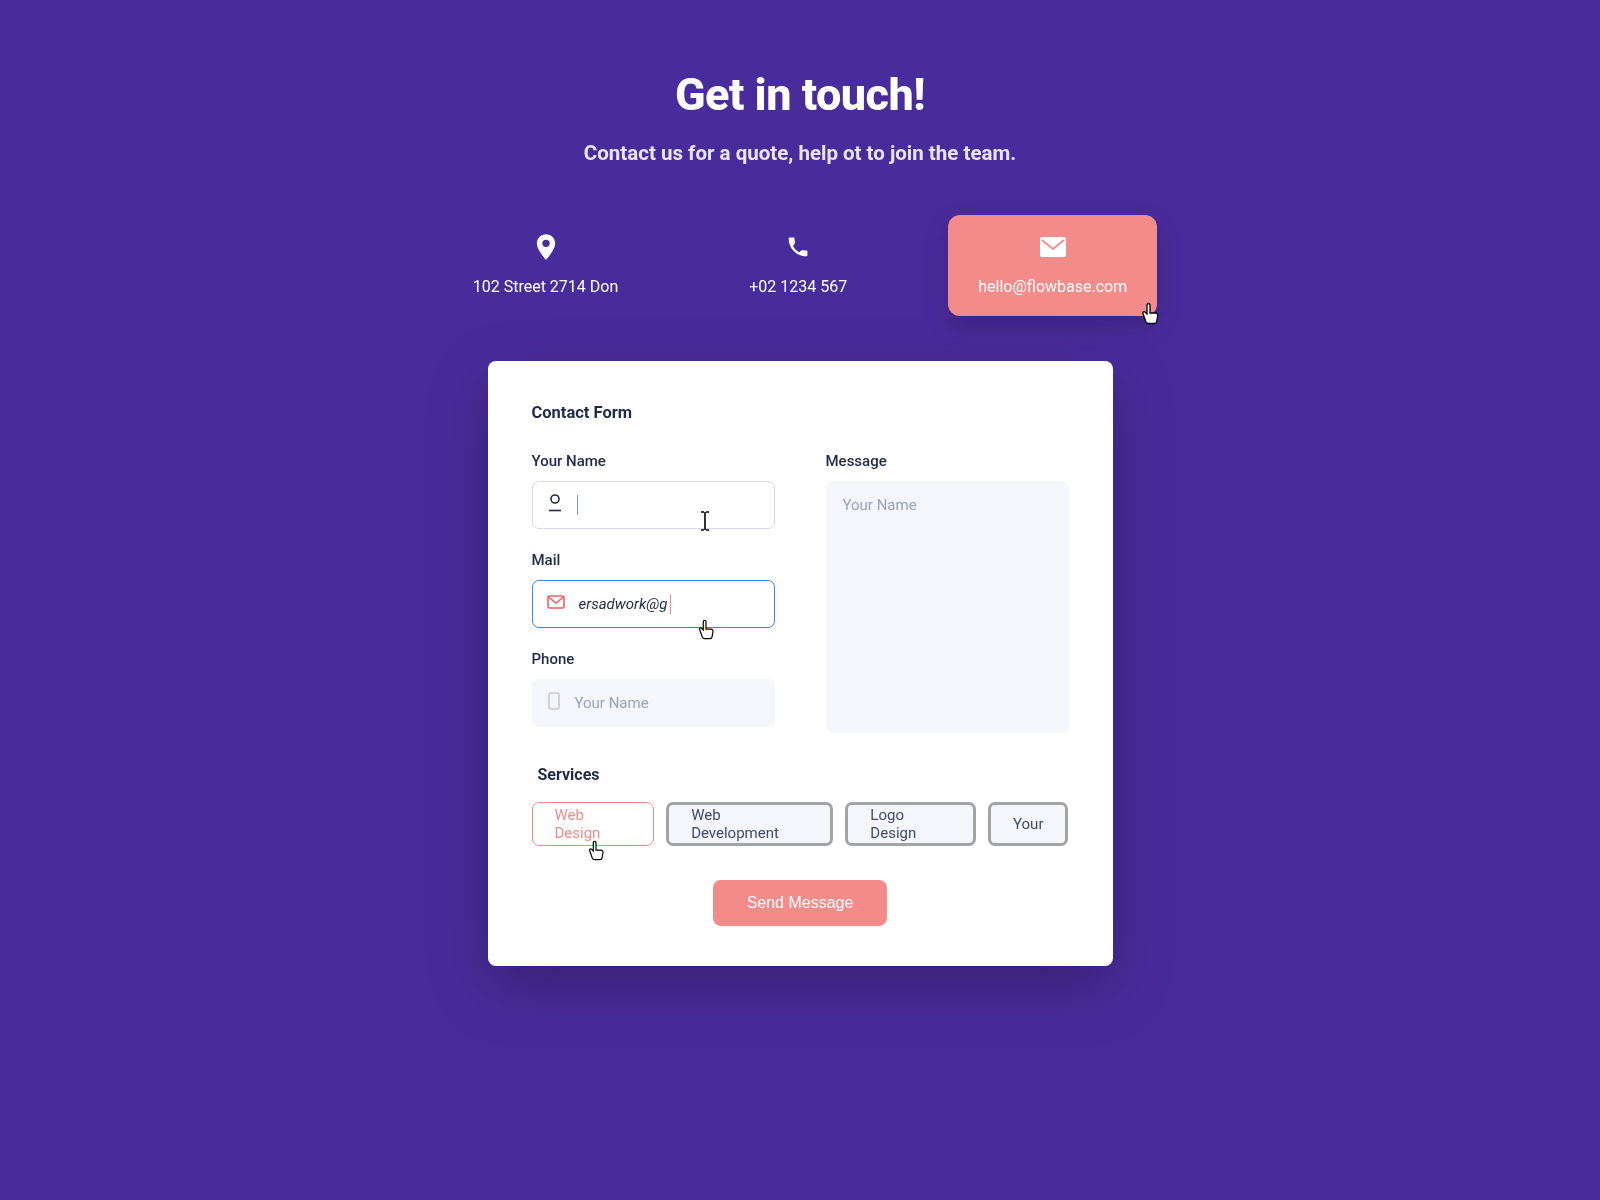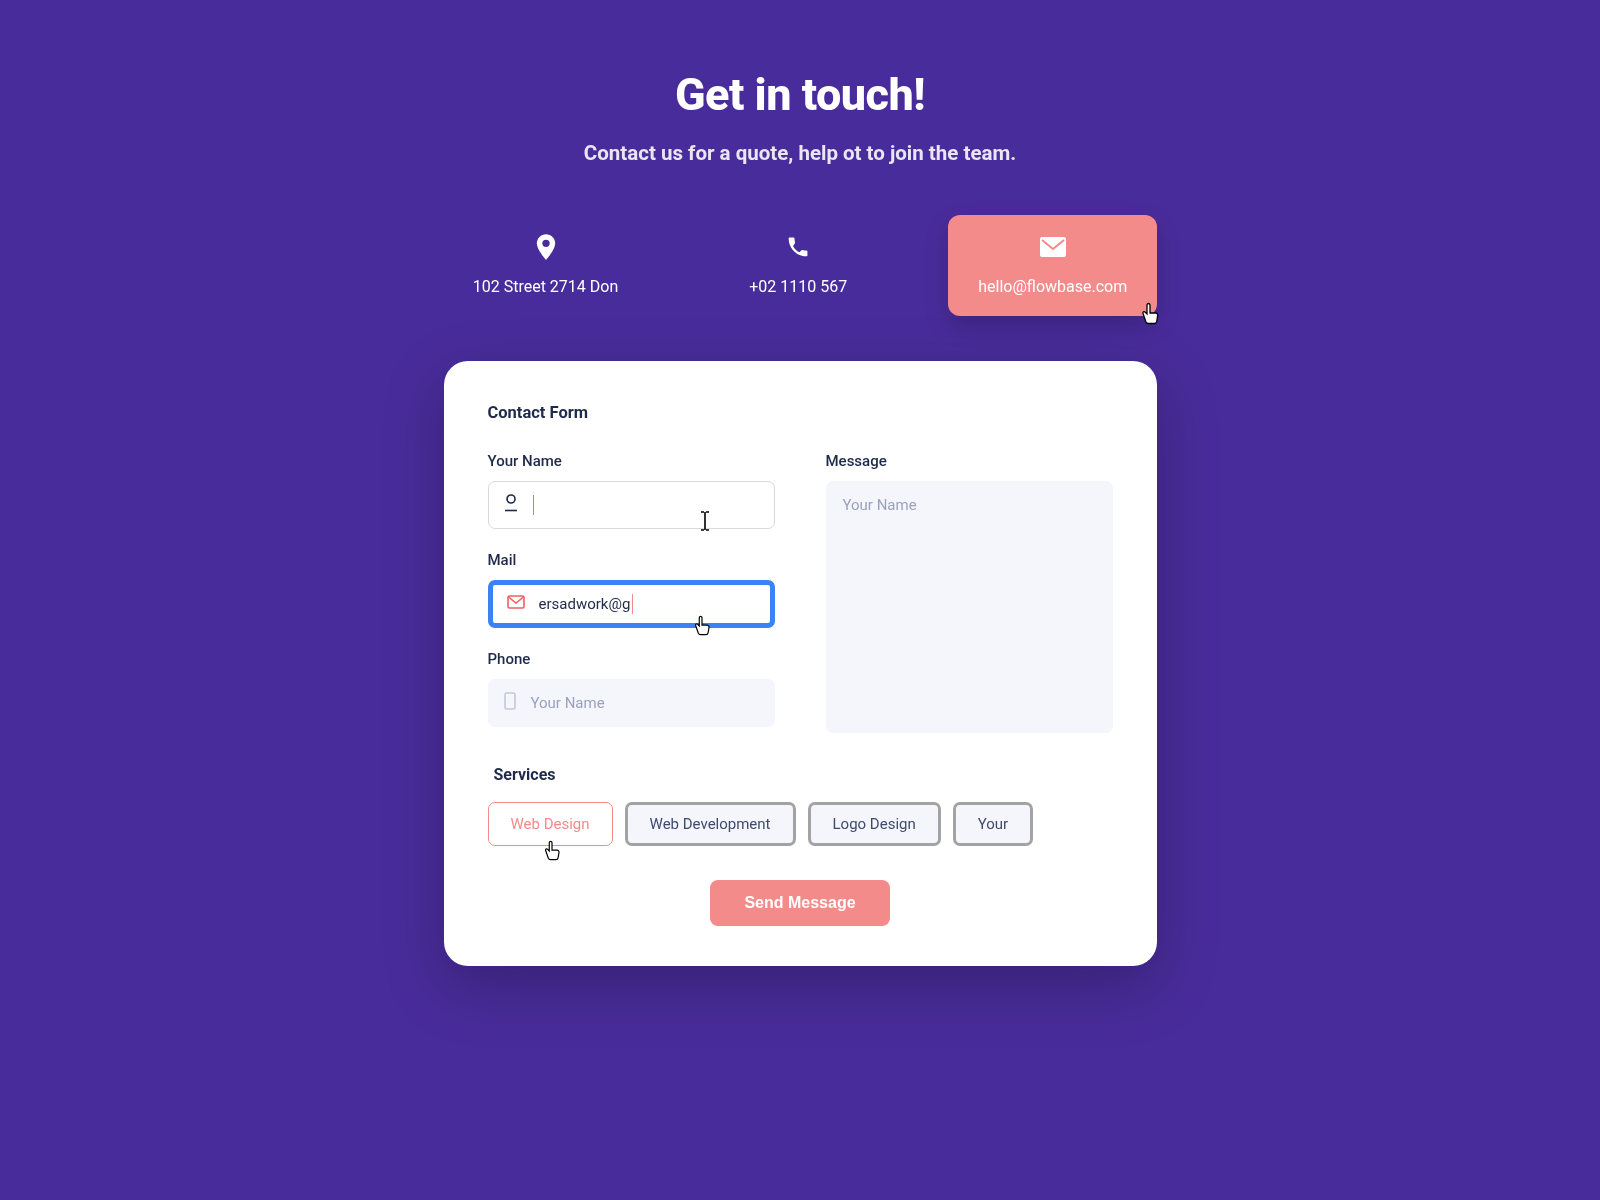--- a/index.html
+++ b/index.html
@@ -48,23 +48,23 @@
   .info-item.highlighted {
     background: #f38b8b;
     box-shadow: 0 10px 25px rgba(0,0,0,0.18);
   }
   .info-item .ic { height: 28px; display:flex; align-items:center; justify-content:center; }
   .info-item .txt { margin-top: 16px; font-size: 16px; }
   .info-item.highlighted .txt { font-size: 16px; }
 
   .card {
     background: #fff;
-    width: 713px;
+    width: 625px;
     margin: 45px auto 0 auto;
-    border-radius: 24px;
+    border-radius: 8px;
     padding: 42px 44px 40px 44px;
     box-shadow: 0 20px 60px rgba(0,0,0,0.25);
   }
   .card-title {
     color: #1f2a4b;
     font-weight: 700;
     font-size: 16.5px;
     margin-bottom: 30px;
   }
   .form-grid {
@@ -98,21 +98,22 @@
   }
   .field.active-name {
     background: #fff;
     border: 1px solid #d7d9e3;
   }
   .caret-thin {
     width: 1px; height: 20px; background:#8d93ac;
   }
   .field.active-mail {
     background: #fff;
-    border: 5px solid #3b82f6;
+    border: 1px solid #3b82f6;
+    font-style: italic;
   }
   .mail-caret {
     width: 1px; height: 20px; background:#f38b8b; margin-left:-12px;
   }
   .gap-v { height: 22px; }
   .message-box {
     background: #f5f6fb;
     border: 1px solid #f5f6fb;
     border-radius: 7px;
     height: 252px;
@@ -150,21 +151,21 @@
     border: 1px solid #f38b8b;
     color: #f38b8b;
   }
   .send-row {
     display:flex; justify-content:center; margin-top: 34px;
   }
   .send-btn {
     background: #f38b8b;
     color: #fff;
     font-size: 16px;
-    font-weight: 700;
+    font-weight: 400;
     border: none;
     border-radius: 8px;
     padding: 14px 34px;
     cursor: pointer;
   }
   .cursor-svg {
     position: absolute;
     pointer-events: none;
   }
 </style>
@@ -183,21 +184,21 @@
         </svg>
     </span>
     <span class="txt">102 Street 2714 Don</span>
   </div>
   <div class="info-item">
     <span class="ic">
       <svg width="22" height="22" viewBox="0 0 24 24" fill="white">
           <path d="M6.6 10.8c1.5 3 4 5.5 7 7l2.3-2.3c.3-.3.8-.4 1.2-.3 1.3.4 2.6.6 4 .6.7 0 1.2.5 1.2 1.2V21c0 .7-.5 1.2-1.2 1.2C10.6 22.2 1.8 13.4 1.8 2.9 1.8 2.2 2.3 1.7 3 1.7h4c.7 0 1.2.5 1.2 1.2 0 1.4.2 2.7.6 4 .1.4 0 .9-.3 1.2L6.6 10.8z"></path>
         </svg>
     </span>
-    <span class="txt">+02 1110 567</span>
+    <span class="txt">+02 1234 567</span>
   </div>
   <div class="info-item highlighted">
     <span class="ic">
       <svg width="26" height="20" viewBox="0 0 26 20">
           <rect x="0" y="0" width="26" height="20" rx="2" fill="white"></rect>
           <polyline points="2,3 13,12 24,3" fill="none" stroke="#f38b8b" stroke-width="2"></polyline>
         </svg>
     </span>
     <span class="txt">hello@flowbase.com</span>
 

